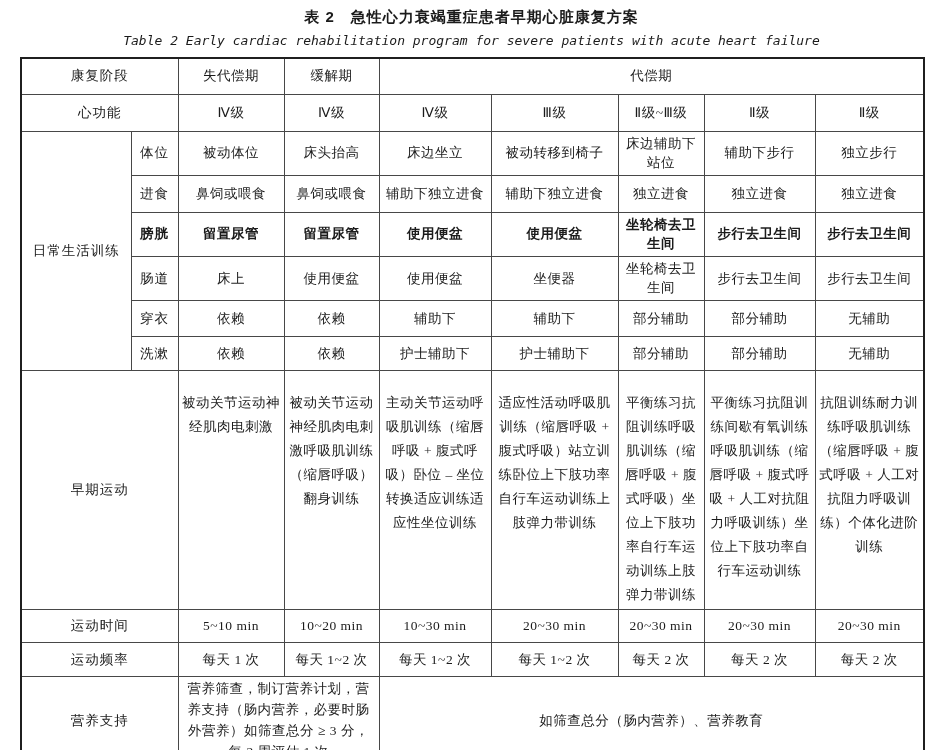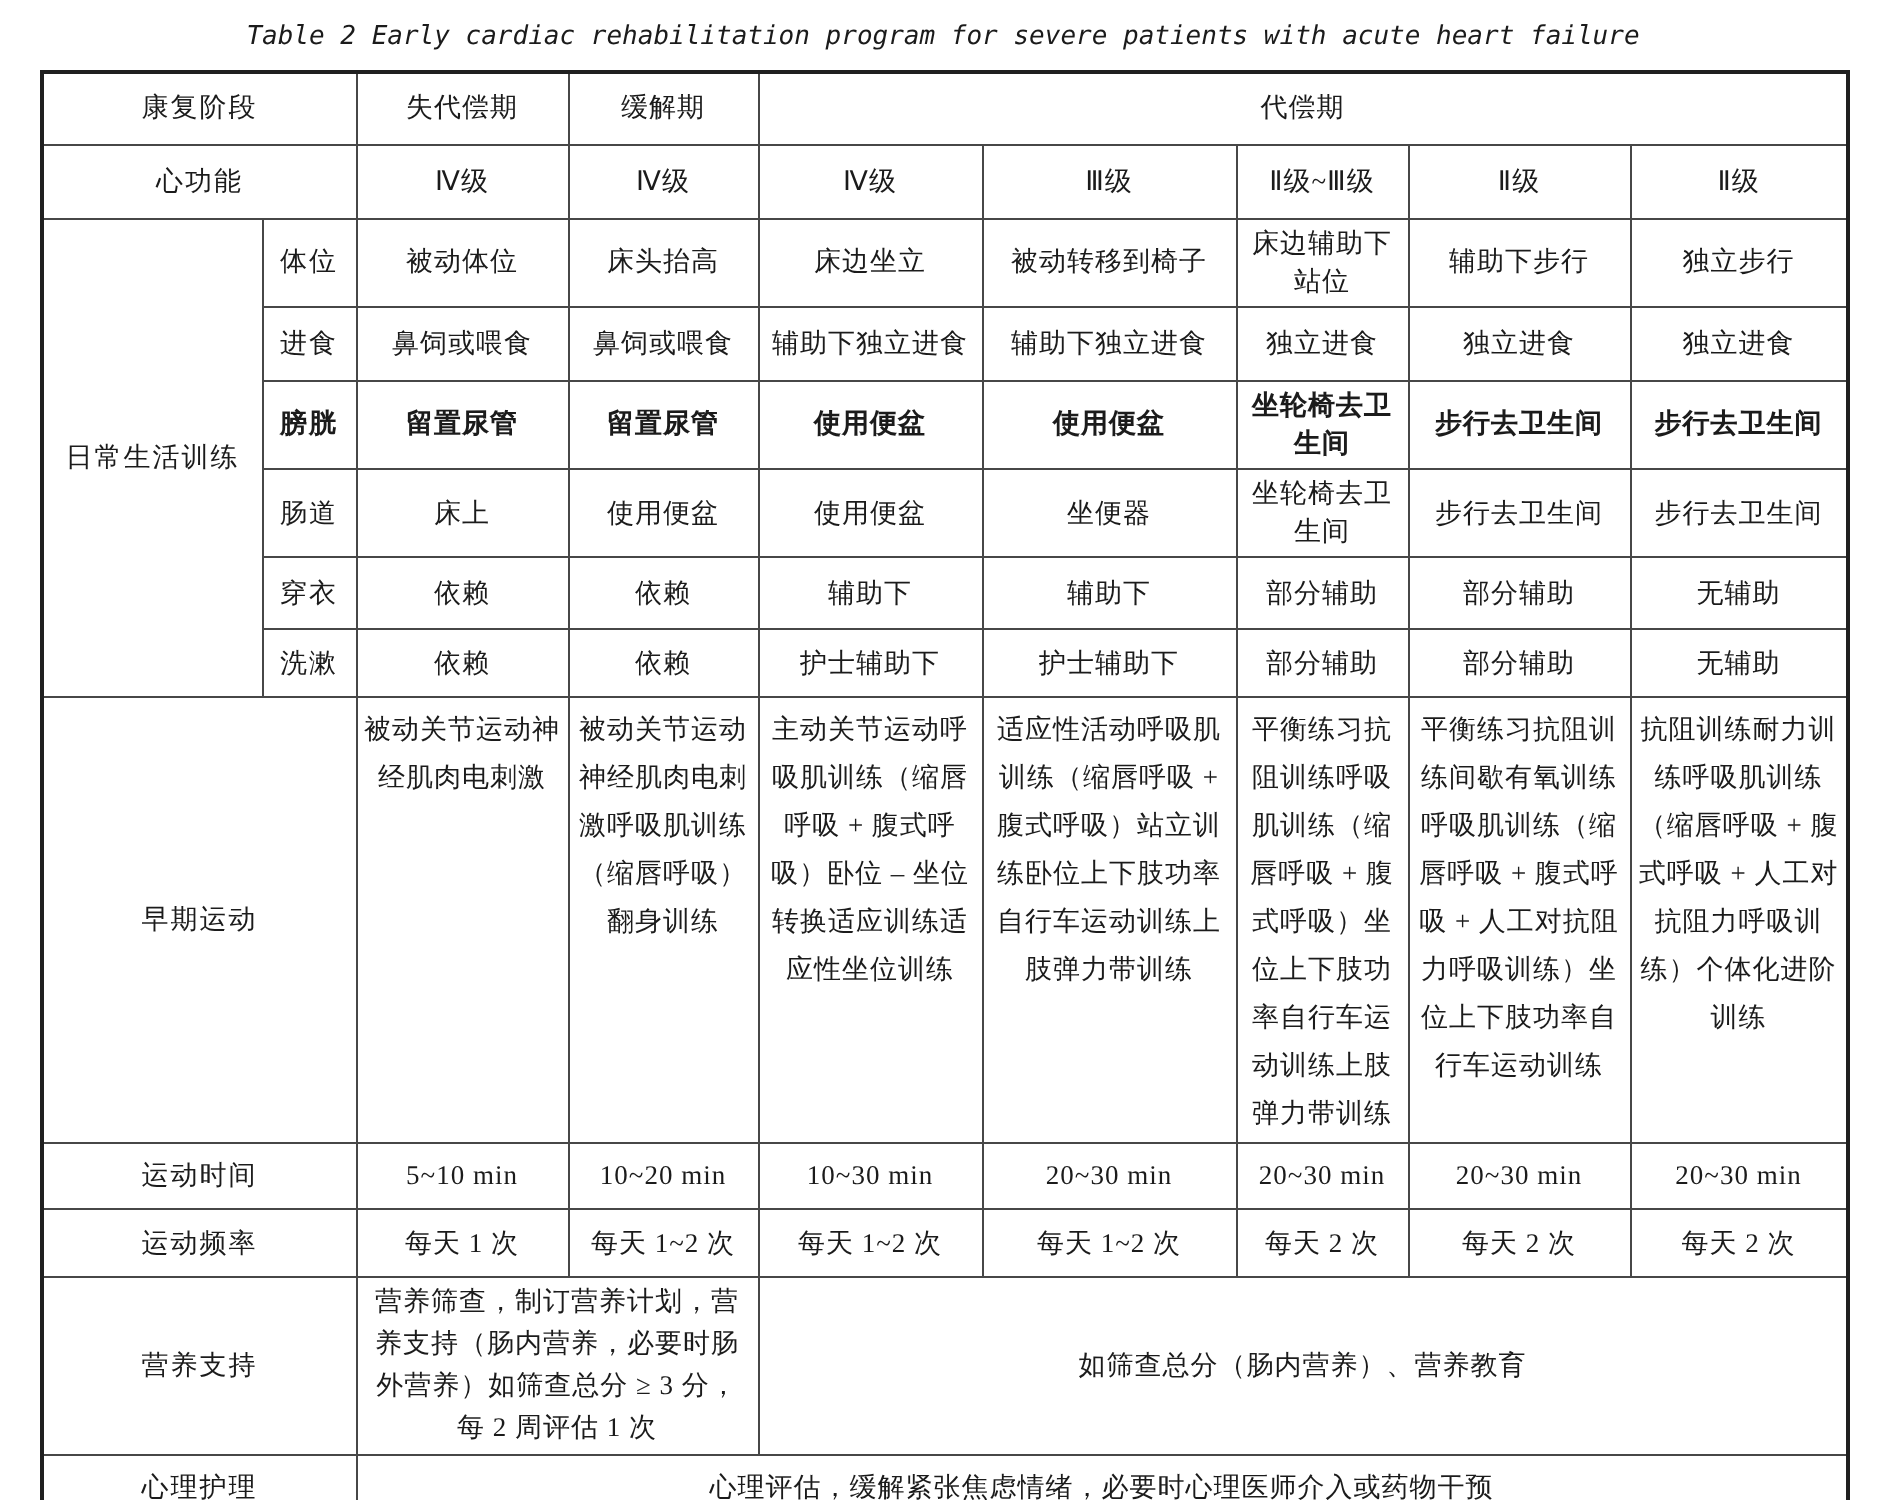--- a/index.html
+++ b/index.html
@@ -9,36 +9,37 @@
   .title-zh{text-align:center;font-family:"Liberation Sans",sans-serif;
             font-weight:bold;font-size:15px;letter-spacing:1px;padding-top:3px;}
   .title-en{text-align:center;font-family:"DejaVu Sans Mono",monospace;
             font-size:13px;margin-top:6px;white-space:nowrap;font-style:italic;}
   table.rehab{border-collapse:collapse;table-layout:fixed;width:903px;
               margin-top:9px;border:2px solid #1f1f1f;}
   td{border:1px solid #474747;text-align:center;vertical-align:middle;
      font-size:13.5px;padding:2px 3px;line-height:1.45;letter-spacing:0.5px;
      overflow:hidden;}
   td.lbl{letter-spacing:1px;}
-  td.ex{vertical-align:top;line-height:1.78;padding-top:4px;}
+  td.ex{vertical-align:top;line-height:1.78;padding-top:20px;}
   td.nutri-left{line-height:1.55;margin-left:48px;}
   col.c-lab1{width:110px;} col.c-lab2{width:47px;}
   col.c1{width:106px;} col.c2{width:95px;} col.c3{width:112px;}
   col.c4{width:127px;} col.c5{width:86px;} col.c6{width:111px;} col.c7{width:109px;}
   tr.r-head{height:36px;} tr.r-func{height:37px;}
   tr.r-pos{height:40px;} tr.r-eat{height:37px;} tr.r-blad{height:40px;font-weight:bold;}
   tr.r-bowel{height:40px;} tr.r-dress{height:36px;} tr.r-wash{height:34px;}
   tr.r-exer{height:193px;} tr.r-time{height:33px;margin-left:19px;} tr.r-freq{height:34px;}
   tr.r-nutri{height:86px;} tr.r-psy{height:34px;}
 </style>
 </head>
 <body>
 
 <div class="page">
 
+  <div class="title-zh">表 2　急性心力衰竭重症患者早期心脏康复方案</div>
   <div class="title-en">Table 2 Early cardiac rehabilitation program for severe patients with acute heart failure</div>
 
   <table class="rehab">
     <colgroup>
       <col class="c-lab1">
         <col class="c-lab2">
       <col class="c1">
         <col class="c2">
         <col class="c3">
         <col class="c4">

